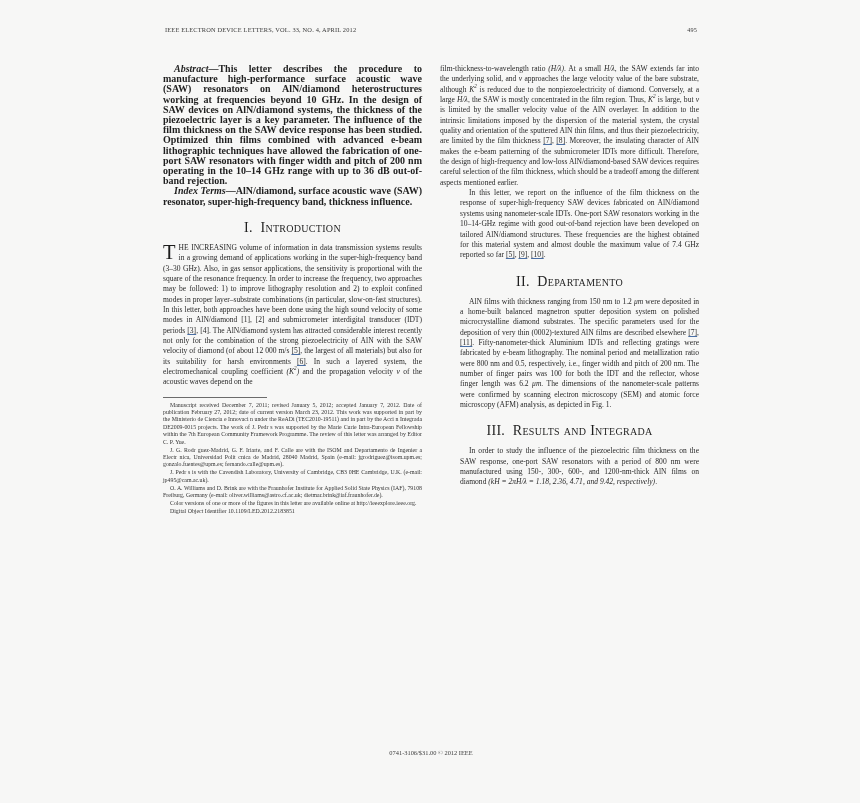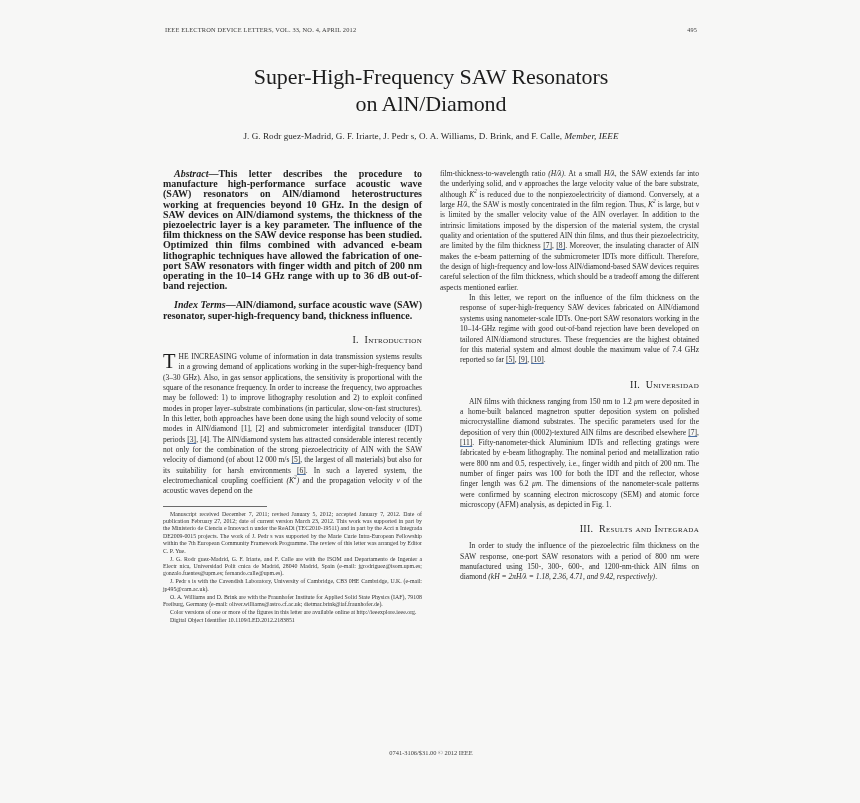--- a/index.html
+++ b/index.html
@@ -87,27 +87,27 @@
   p.ind { text-indent: 9px; margin-left: 20px; }
 
   .abs, .idx {
     font-weight: bold;
     font-size: 10px;
     line-height: 10.2px;
     text-align: justify;
     text-indent: 11px;
     color: #1f1f1f;
   }
-  .idx { margin-top: 9px; }
+  .idx { }
   .lead-it { font-style: italic; }
 
   h2.sec {
-    text-align: right;
+    text-align: center;
     font-weight: normal;
-    font-size: 10px;
+    font-size: 14px;
     font-variant: small-caps;
     letter-spacing: 0.3px;
     margin: 13px 0 7px 0;
     color: #1f1f1f;
   }
   h2.sec .num { font-variant: normal; }
 
   
   .dropwrap { position: relative; }
   .dropwrap .dropcap {
@@ -161,29 +161,20 @@
 <body>
 
 <div id="page">
   <div class="sheet">
 
     <div class="runhead">
       <span class="journal">IEEE ELECTRON DEVICE LETTERS, VOL. 33, NO. 4, APRIL 2012</span>
       <span class="pageno">495</span>
     </div>
 
-    <div class="titleblock">
-      <div class="title">
-        <div>Super-High-Frequency SAW Resonators</div>
-        <div>on AlN/Diamond</div>
-      </div>
-      <div class="authors">
-        <span>J. G. Rodr guez-Madrid, G. F. Iriarte, J. Pedr s, O. A. Williams, D. Brink, and F. Calle, </span><span class="memb">Member, IEEE</span>
-      </div>
-    </div>
 
     <div class="columns">
 
       <div class="col left">
 
         <div class="abs"><span class="lead-it">Abstract</span><span>—This letter describes the procedure to manufacture high-performance surface acoustic wave (SAW) resonators on AlN/diamond heterostructures working at frequencies beyond 10 GHz. In the design of SAW devices on AlN/diamond systems, the thickness of the piezoelectric layer is a key parameter. The influence of the film thickness on the SAW device response has been studied. Optimized thin films combined with advanced e-beam lithographic techniques have allowed the fabrication of one-port SAW resonators with finger width and pitch of 200 nm operating in the 10–14 GHz range with up to 36 dB out-of-band rejection.</span></div>
 
         <div class="idx"><span class="lead-it">Index Terms</span><span>—AlN/diamond, surface acoustic wave (SAW) resonator, super-high-frequency band, thickness influence.</span></div>
 
         <h2 class="sec"><span class="num">I.</span>&nbsp;&nbsp;<span>Introduction</span></h2>
@@ -203,21 +194,21 @@
           <p>Digital Object Identifier 10.1109/LED.2012.2183851</p>
         </div>
       </div>
 
       <div class="col right">
 
         <p><span>film-thickness-to-wavelength ratio </span><i class="m frac">(H/λ)</i><span>. At a small </span><i class="m frac">H/λ</i><span>, the SAW extends far into the underlying solid, and </span><i class="m">v</i><span> approaches the large velocity value of the bare substrate, although </span><i class="m">K<sup>2</sup></i><span> is reduced due to the nonpiezoelectricity of diamond. Conversely, at a large </span><i class="m frac">H/λ</i><span>, the SAW is mostly concentrated in the film region. Thus, </span><i class="m">K<sup>2</sup></i><span> is large, but </span><i class="m">v</i><span> is limited by the smaller velocity value of the AlN overlayer. In addition to the intrinsic limitations imposed by the dispersion of the material system, the crystal quality and orientation of the sputtered AlN thin films, and thus their piezoelectricity, are limited by the film thickness </span><a class="cit" href="#">[7]</a><span>, </span><a class="cit" href="#">[8]</a><span>. Moreover, the insulating character of AlN makes the e-beam patterning of the submicrometer IDTs more difficult. Therefore, the design of high-frequency and low-loss AlN/diamond-based SAW devices requires careful selection of the film thickness, which should be a tradeoff among the different aspects mentioned earlier.</span></p>
 
         <p class="ind"><span>In this letter, we report on the influence of the film thickness on the response of super-high-frequency SAW devices fabricated on AlN/diamond systems using nanometer-scale IDTs. One-port SAW resonators working in the 10–14-GHz regime with good out-of-band rejection have been developed on tailored AlN/diamond structures. These frequencies are the highest obtained for this material system and almost double the maximum value of 7.4 GHz reported so far </span><a class="cit" href="#">[5]</a><span>, </span><a class="cit" href="#">[9]</a><span>, </span><a class="cit" href="#">[10]</a><span>.</span></p>
 
-        <h2 class="sec"><span class="num">II.</span>&nbsp;&nbsp;<span>Universidad</span></h2>
+        <h2 class="sec"><span class="num">II.</span>&nbsp;&nbsp;<span>Departamento</span></h2>
 
         <p class="ind"><span>AlN films with thickness ranging from 150 nm to 1.2 </span><i class="m">μm</i><span> were deposited in a home-built balanced magnetron sputter deposition system on polished microcrystalline diamond substrates. The specific parameters used for the deposition of very thin (0002)-textured AlN films are described elsewhere </span><a class="cit" href="#">[7]</a><span>, </span><a class="cit" href="#">[11]</a><span>. Fifty-nanometer-thick Aluminium IDTs and reflecting gratings were fabricated by e-beam lithography. The nominal period and metallization ratio were 800 nm and 0.5, respectively, i.e., finger width and pitch of 200 nm. The number of finger pairs was 100 for both the IDT and the reflector, whose finger length was 6.2 </span><i class="m">μm</i><span>. The dimensions of the nanometer-scale patterns were confirmed by scanning electron microscopy (SEM) and atomic force microscopy (AFM) analysis, as depicted in Fig. 1.</span></p>
 
         <h2 class="sec"><span class="num">III.</span>&nbsp;&nbsp;<span>Results and Integrada</span></h2>
 
         <p class="ind"><span>In order to study the influence of the piezoelectric film thickness on the SAW response, one-port SAW resonators with a period of 800 nm were manufactured using 150-, 300-, 600-, and 1200-nm-thick AlN films on diamond </span><i class="m">(kH = 2πH/λ = 1.18, 2.36, 4.71, and 9.42, respectively)</i><span>.</span></p>
 
       </div>
     </div>
 

